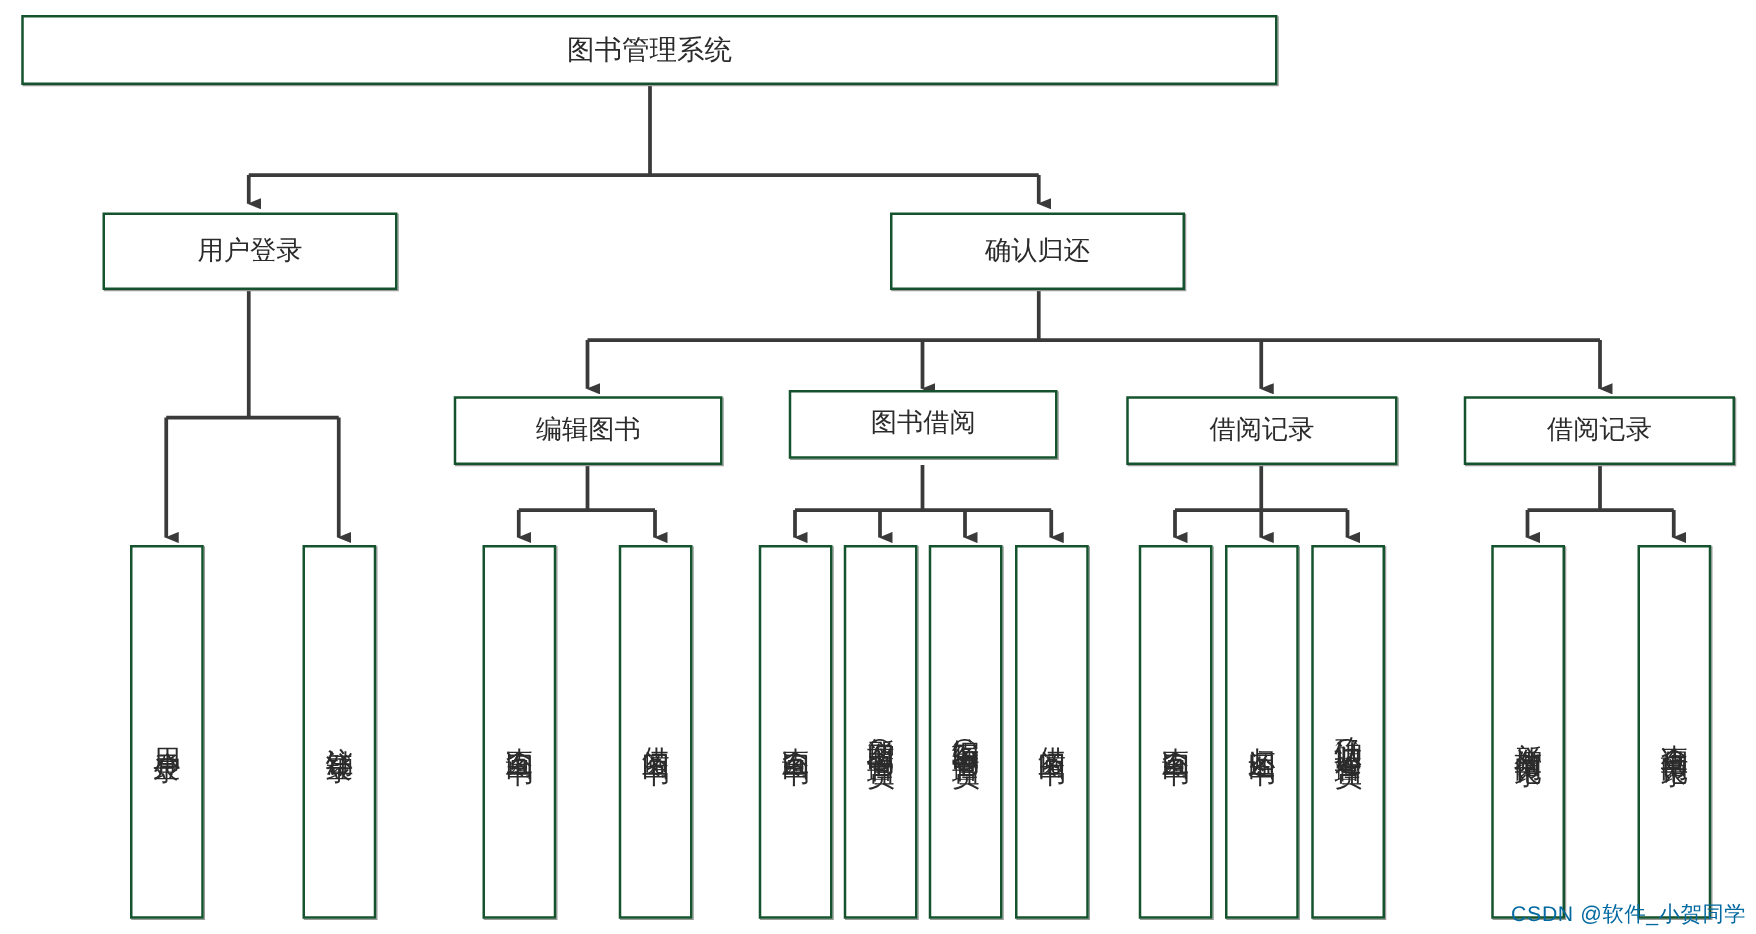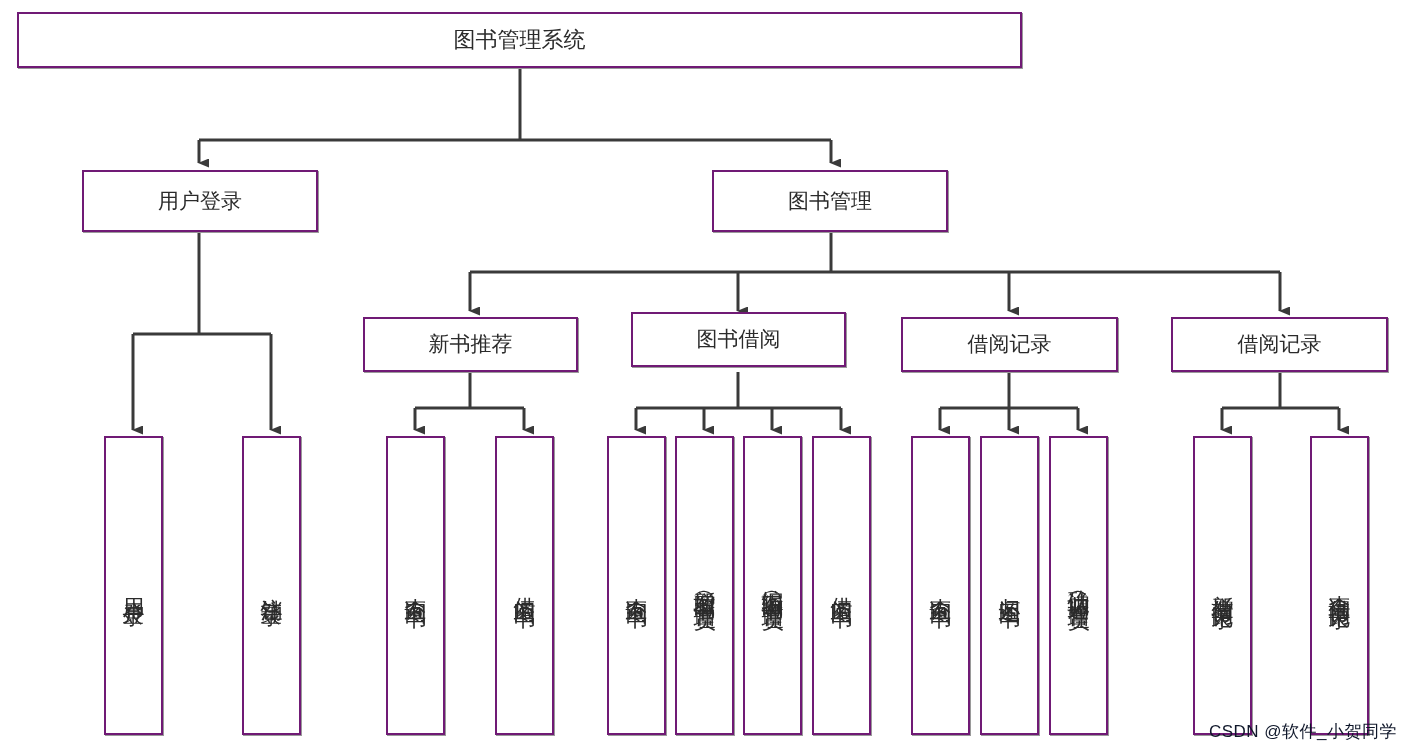--- a/index.html
+++ b/index.html
@@ -23,21 +23,21 @@
     left: 0;
     top: 0;
     width: 1405px;
     height: 747px;
     pointer-events: none;
   }
   .node {
     position: absolute;
     box-sizing: border-box;
     background: #ffffff;
-    border: 2px solid #701a75;
+    border: 2px solid #14532d;
     display: flex;
     align-items: center;
     justify-content: center;
     color: #2b2b2b;
     box-shadow: 1px 1px 0 0 #9a9a9a;
   }
   .node-label {
     text-align: center;
     line-height: 1.15;
     white-space: nowrap;
@@ -62,21 +62,21 @@
     font-size: 22px;
     letter-spacing: 3px;
     line-height: 1;
     white-space: nowrap;
   }
   #watermark {
     position: absolute;
     right: 8px;
     bottom: 4px;
     font-size: 17px;
-    color: #0f172a;
+    color: #0369a1;
     letter-spacing: 0.5px;
     user-select: none;
     white-space: nowrap;
   }
 </style>
 </head>
 <body>
 
 <div id="diagram-canvas">
 
@@ -132,25 +132,25 @@
   </svg>
 
   <div class="node root" style="left:17px; top:12px; width:1005px; height:56px;">
     <span class="node-label">图书管理系统</span>
   </div>
 
   <div class="node level2" style="left:82px; top:170px; width:236px; height:62px;">
     <span class="node-label">用户登录</span>
   </div>
   <div class="node level2" style="left:712px; top:170px; width:236px; height:62px;">
-    <span class="node-label">图书管理</span>
+    <span class="node-label">确认归还</span>
   </div>
 
   <div class="node level3" style="left:363px; top:317px; width:215px; height:55px;">
-    <span class="node-label">新书推荐</span>
+    <span class="node-label">编辑图书</span>
   </div>
   <div class="node level3" style="left:631px; top:312px; width:215px; height:55px;">
     <span class="node-label">图书借阅</span>
   </div>
   <div class="node level3" style="left:901px; top:317px; width:217px; height:55px;">
     <span class="node-label">借阅记录</span>
   </div>
   <div class="node level3" style="left:1171px; top:317px; width:217px; height:55px;">
     <span class="node-label">借阅记录</span>
   </div>

